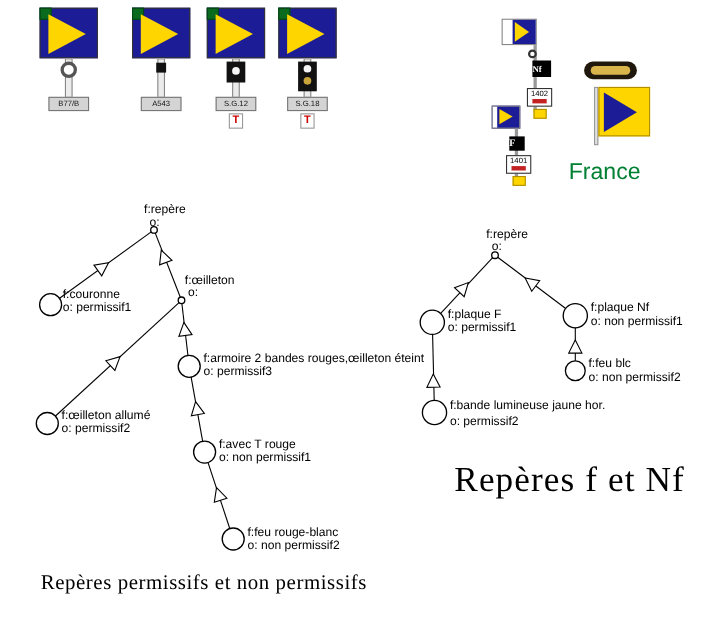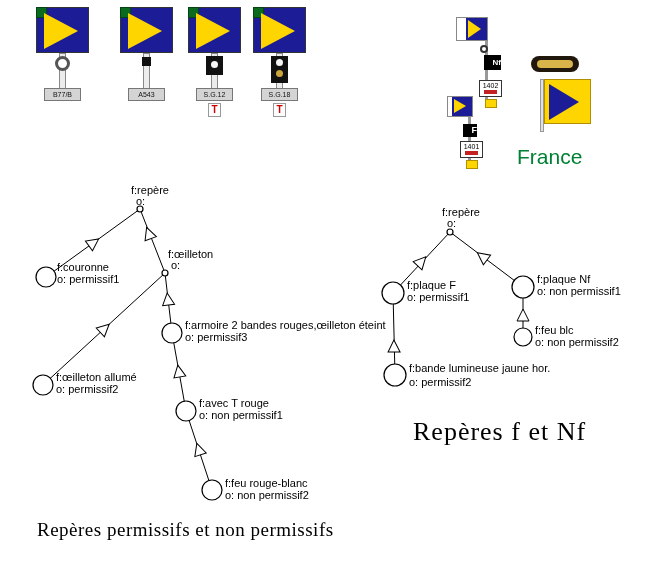--- a/index.html
+++ b/index.html
@@ -22,21 +22,21 @@
   .lamp.white{background:#f5f5f5;}
   .lamp.dark{background:#caa53c;}
   .base{position:absolute;left:8px;top:81px;width:37px;height:13px;background:#d4d4d4;border:1px solid #777;
         font-size:7px;line-height:11px;text-align:center;color:#111;}
   .tplate{position:absolute;left:20px;top:96px;width:13px;height:14px;background:#fff;border:1px solid #999;
           color:#cc0000;font-weight:bold;font-size:10px;line-height:12px;text-align:center;}
   
   .fr-flag{position:absolute;border:1px solid #888;}
   .fr-mast{position:absolute;width:3px;background:#999;}
   .fr-circle{position:absolute;width:8px;height:8px;border:2px solid #333;background:#fff;border-radius:50%;}
-  .plaque{position:absolute;background:#000;color:#fff;font-weight:bold;text-align:right;}
+  .plaque{position:absolute;background:#000;color:#fff;font-weight:bold;text-align:left;font-family:Liberation Serif, serif;}
   .numbox{position:absolute;width:23px;height:17px;background:#fff;border:1px solid #333;}
   .numbox .num{font-size:7px;line-height:9px;text-align:center;color:#000;}
   .redmark{width:13px;height:4px;background:#c22222;margin:0 auto;}
   .ysq{position:absolute;width:12px;height:9px;background:#ffd500;border:1px solid #b09000;}
   .ftri{position:absolute;width:0;height:0;}
   
   .green-caption{position:absolute;color:#008033;font-size:21px;}
   .serif-title{position:absolute;color:#000;font-family:"Liberation Serif",serif;}
   
   .tree-svg{position:absolute;left:0;top:0;}
@@ -203,17 +203,17 @@
       <text x="407" y="301">o: permissif1</text>
       <text x="537" y="283">f:plaque Nf</text>
       <text x="537" y="295">o: non permissif1</text>
       <text x="535" y="334">f:feu blc</text>
       <text x="535" y="346">o: non permissif2</text>
       <text x="409" y="372">f:bande lumineuse jaune hor.</text>
       <text x="409" y="386">o: permissif2</text>
     </g>
   </svg>
 
-  <div class="serif-title" style="left:413px;top:417px;font-size:26px;letter-spacing:1px;">Repères f et Nf</div>
+  <div class="serif-title" style="left:413px;top:417px;font-size:32px;letter-spacing:1px;">Repères f et Nf</div>
 
   <div class="serif-title" style="left:37px;top:519px;font-size:19px;letter-spacing:0.5px;">Repères permissifs et non permissifs</div>
 
 </div>
 
 </body></html>

